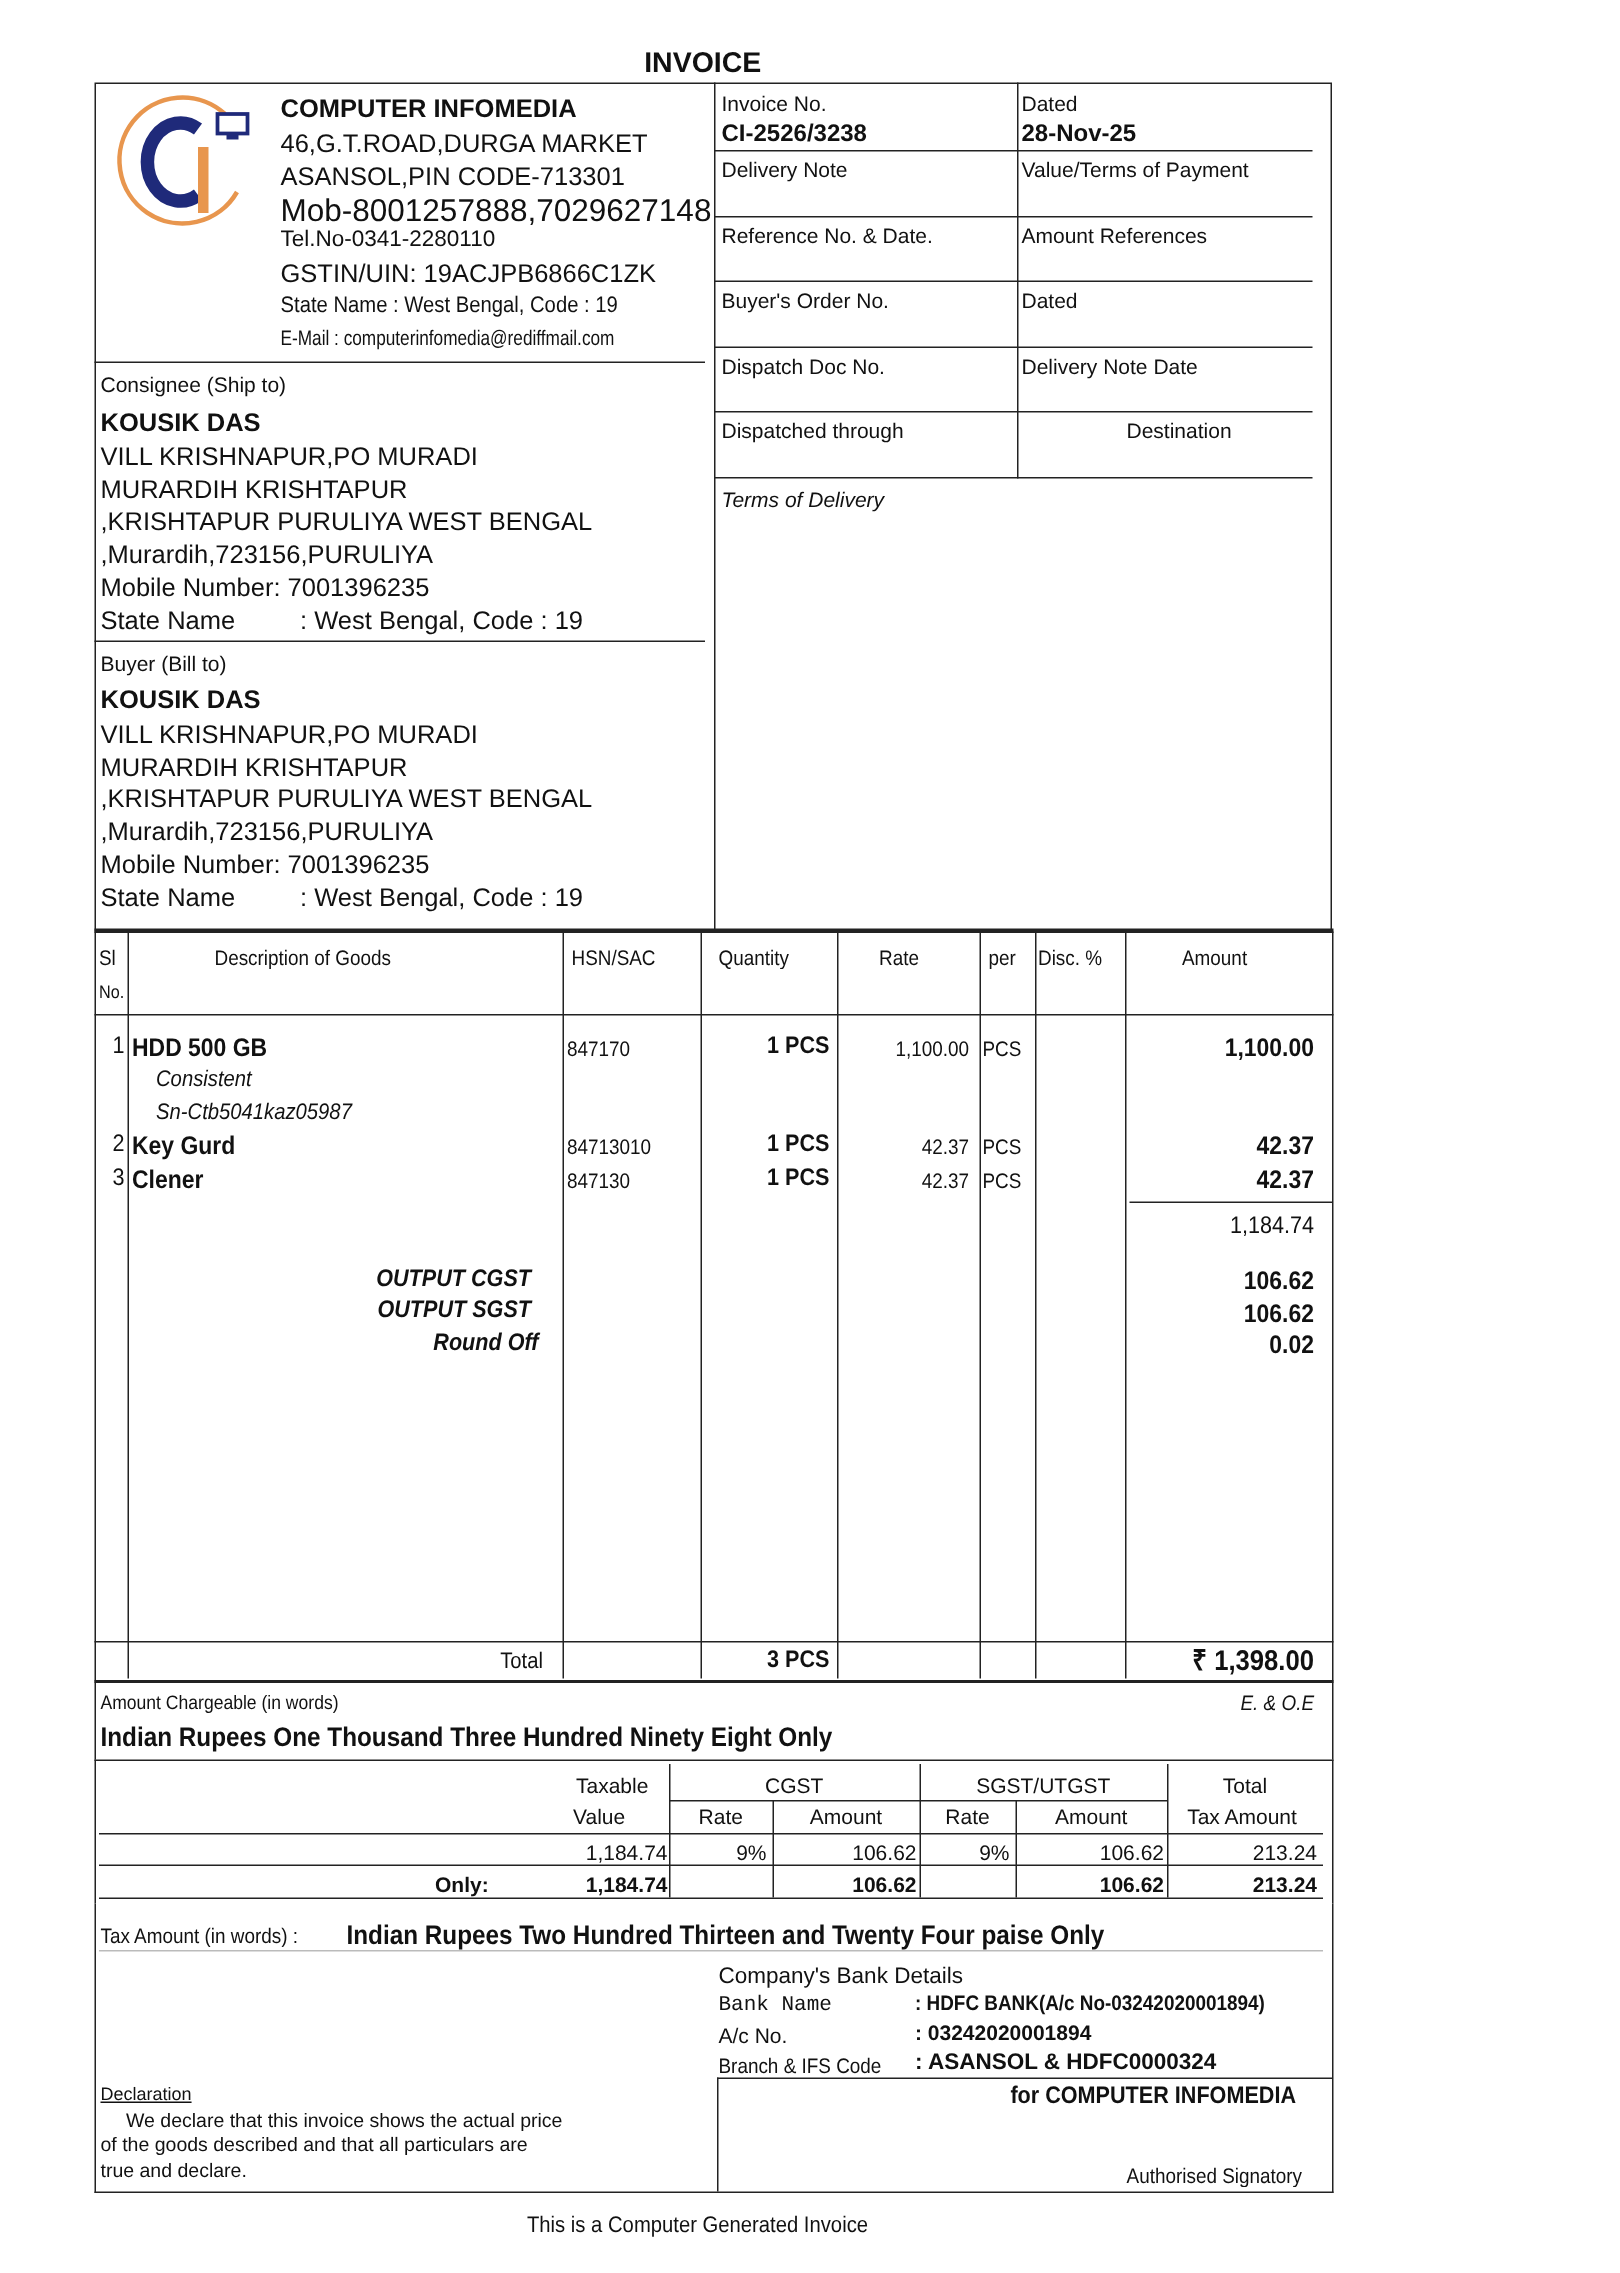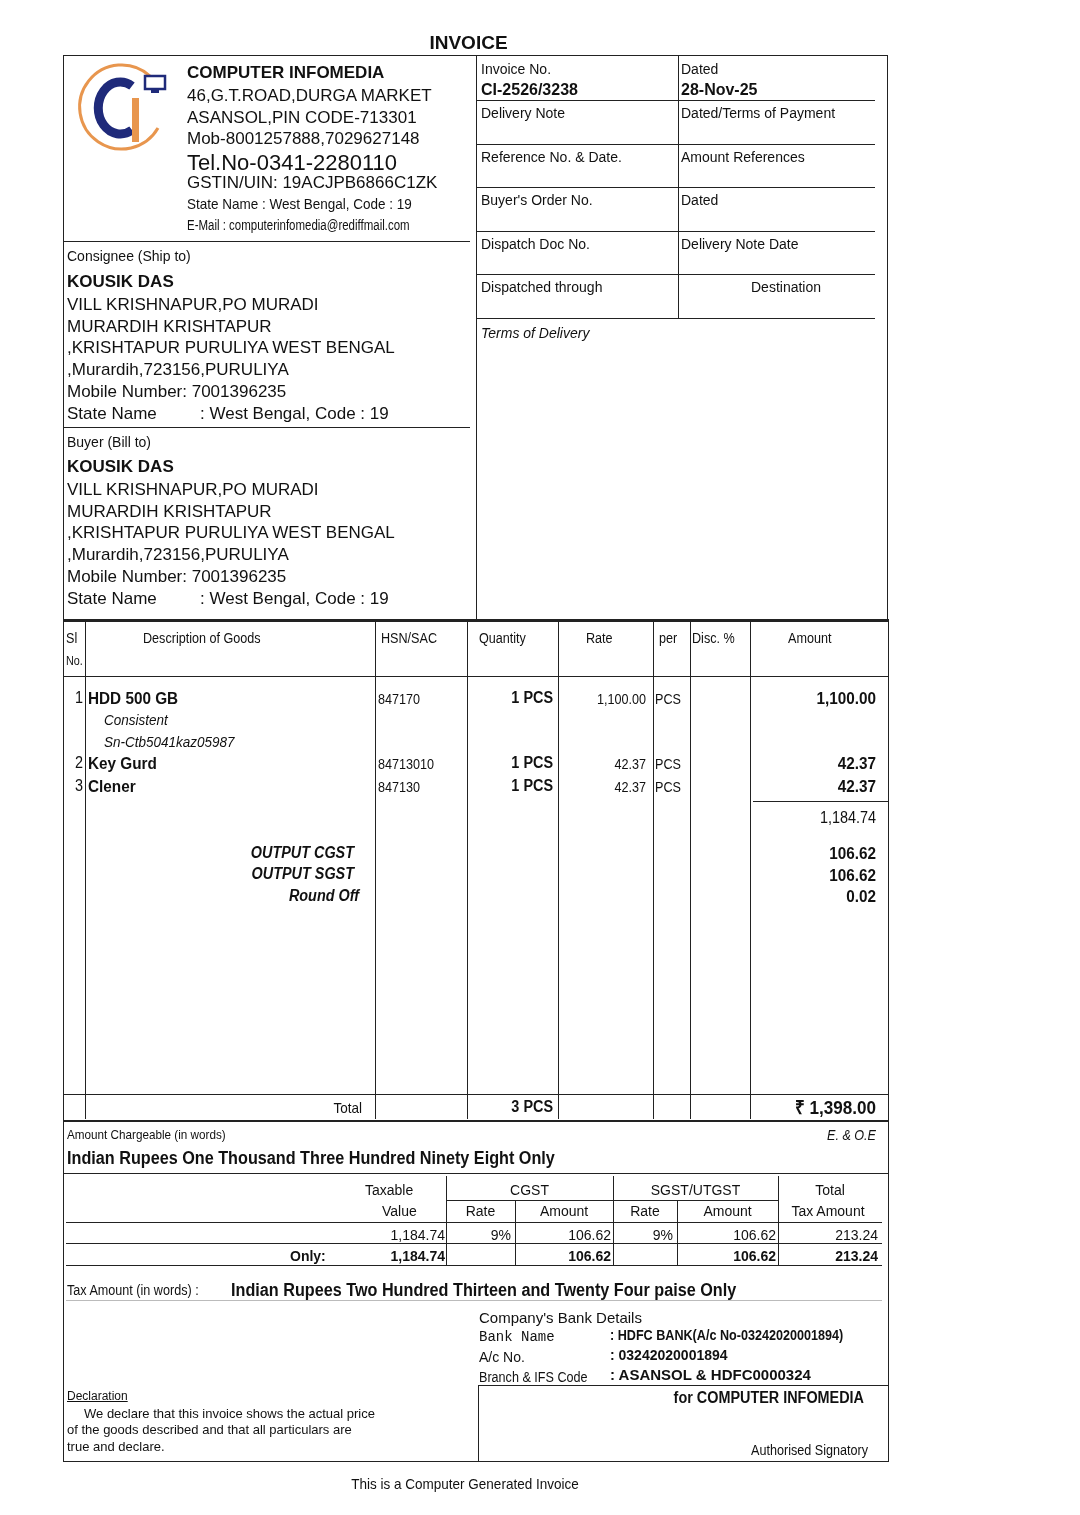--- a/index.html
+++ b/index.html
@@ -32,41 +32,41 @@
     <path d="M62 28 A22 26 0 1 0 62 72" fill="none" stroke="#1F2A7A" stroke-width="9"></path>
     <rect x="62" y="40" width="7" height="44" fill="#E8964E"></rect>
     <rect x="75" y="18" width="20" height="13" fill="#fff" stroke="#1F2A7A" stroke-width="2.5"></rect>
     <rect x="81" y="32" width="8" height="3" fill="#1F2A7A"></rect>
   </svg>
 </div>
 
 <div class="t b" style="left:187px;top:64px;font-size:17px;">COMPUTER INFOMEDIA</div>
 <div class="t" style="left:187px;top:87px;font-size:17px;">46,G.T.ROAD,DURGA MARKET</div>
 <div class="t" style="left:187px;top:109px;font-size:17px;">ASANSOL,PIN CODE-713301</div>
-<div class="t" style="left:187px;top:130px;font-size:17px;">Mob-8001257888,7029627148</div>
-<div class="t" style="left:187px;top:152px;font-size:22px;">Tel.No-0341-2280110</div>
+<div class="t" style="left:187px;top:130px;font-size:21px;">Mob-8001257888,7029627148</div>
+<div class="t" style="left:187px;top:152px;font-size:15px;">Tel.No-0341-2280110</div>
 <div class="t" style="left:187px;top:174px;font-size:17px;">GSTIN/UIN: 19ACJPB6866C1ZK</div>
 <div class="t narrow" style="left:187px;top:196px;font-size:15px;">State Name :  West Bengal, Code : 19</div>
 <div class="t narrow" style="left:187px;top:218px;font-size:14px;transform:scaleX(0.82);">E-Mail : computerinfomedia@rediffmail.com</div>
 <div class="line" style="left:63px;top:241px;width:407px;height:1px;"></div>
 
 <div class="line" style="left:678px;top:55px;width:1px;height:264px;"></div>
 <div class="line" style="left:476px;top:100px;width:399px;height:1px;"></div>
 <div class="line" style="left:476px;top:144px;width:399px;height:1px;"></div>
 <div class="line" style="left:476px;top:187px;width:399px;height:1px;"></div>
 <div class="line" style="left:476px;top:231px;width:399px;height:1px;"></div>
 <div class="line" style="left:476px;top:274px;width:399px;height:1px;"></div>
 <div class="line" style="left:476px;top:318px;width:399px;height:1px;"></div>
 
 <div class="t sm" style="left:481px;top:62px;">Invoice No.</div>
 <div class="t b" style="left:481px;top:82px;">CI-2526/3238</div>
 <div class="t sm" style="left:681px;top:62px;">Dated</div>
 <div class="t b" style="left:681px;top:82px;">28-Nov-25</div>
 <div class="t sm" style="left:481px;top:106px;">Delivery Note</div>
-<div class="t sm" style="left:681px;top:106px;">Dated/Terms of Payment</div>
+<div class="t sm" style="left:681px;top:106px;">Value/Terms of Payment</div>
 <div class="t sm" style="left:481px;top:150px;">Reference No. &amp; Date.</div>
 <div class="t sm" style="left:681px;top:150px;">Amount References</div>
 <div class="t sm" style="left:481px;top:193px;">Buyer's Order No.</div>
 <div class="t sm" style="left:681px;top:193px;">Dated</div>
 <div class="t sm" style="left:481px;top:237px;">Dispatch Doc No.</div>
 <div class="t sm" style="left:681px;top:237px;">Delivery Note Date</div>
 <div class="t sm" style="left:481px;top:280px;">Dispatched through</div>
 <div class="t sm" style="left:713px;top:280px;margin-left:38px;">Destination</div>
 <div class="t sm" style="left:481px;top:326px;font-style:italic;">Terms of Delivery</div>
 
@@ -170,21 +170,21 @@
 <div class="line" style="left:446px;top:1176px;width:1px;height:89px;"></div>
 <div class="line" style="left:613px;top:1176px;width:1px;height:89px;"></div>
 <div class="line" style="left:778px;top:1176px;width:1px;height:89px;"></div>
 <div class="line" style="left:515px;top:1200px;width:1px;height:65px;"></div>
 <div class="line" style="left:677px;top:1200px;width:1px;height:65px;"></div>
 <div class="line" style="left:446px;top:1200px;width:332px;height:1px;"></div>
 <div class="line" style="left:66px;top:1222px;width:816px;height:1px;"></div>
 <div class="line" style="left:66px;top:1243px;width:816px;height:1px;"></div>
 <div class="line" style="left:66px;top:1265px;width:816px;height:1px;"></div>
 
-<div class="t sm" style="left:365px;top:1183px;">Taxable</div>
+<div class="t sm" style="left:384px;top:1183px;">Taxable</div>
 <div class="t sm" style="left:382px;top:1204px;">Value</div>
 <div class="t sm c" style="left:446px;width:167px;top:1183px;">CGST</div>
 <div class="t sm c" style="left:613px;width:165px;top:1183px;">SGST/UTGST</div>
 <div class="t sm c" style="left:778px;width:104px;top:1183px;">Total</div>
 <div class="t sm c" style="left:446px;width:69px;top:1204px;">Rate</div>
 <div class="t sm c" style="left:515px;width:98px;top:1204px;">Amount</div>
 <div class="t sm c" style="left:613px;width:64px;top:1204px;">Rate</div>
 <div class="t sm c" style="left:677px;width:101px;top:1204px;">Amount</div>
 <div class="t sm c" style="left:778px;width:100px;top:1204px;">Tax Amount</div>
 

